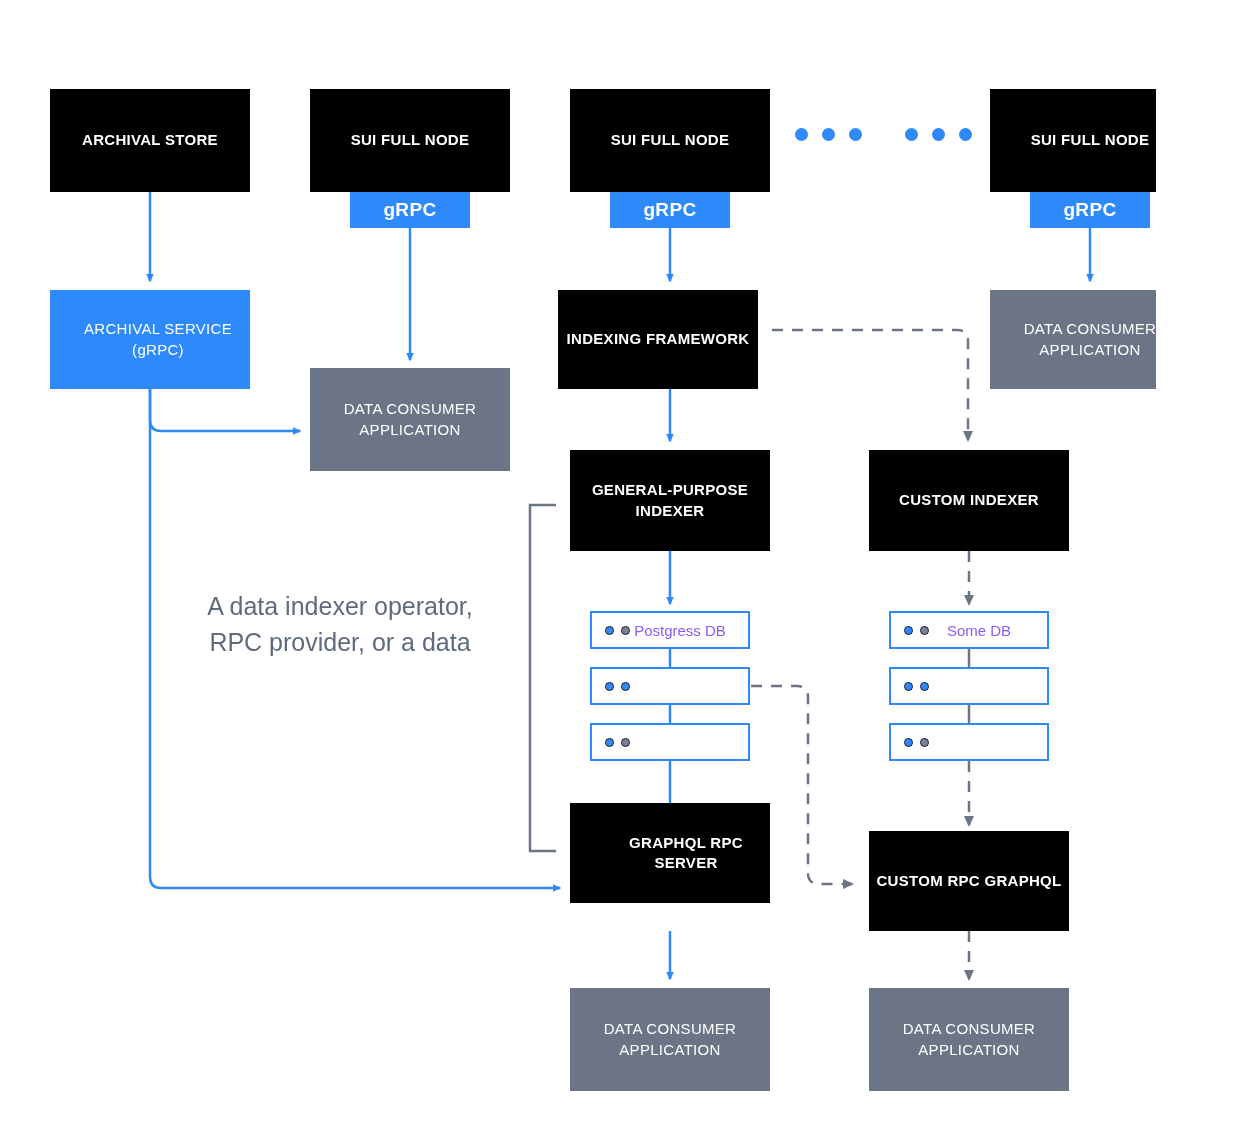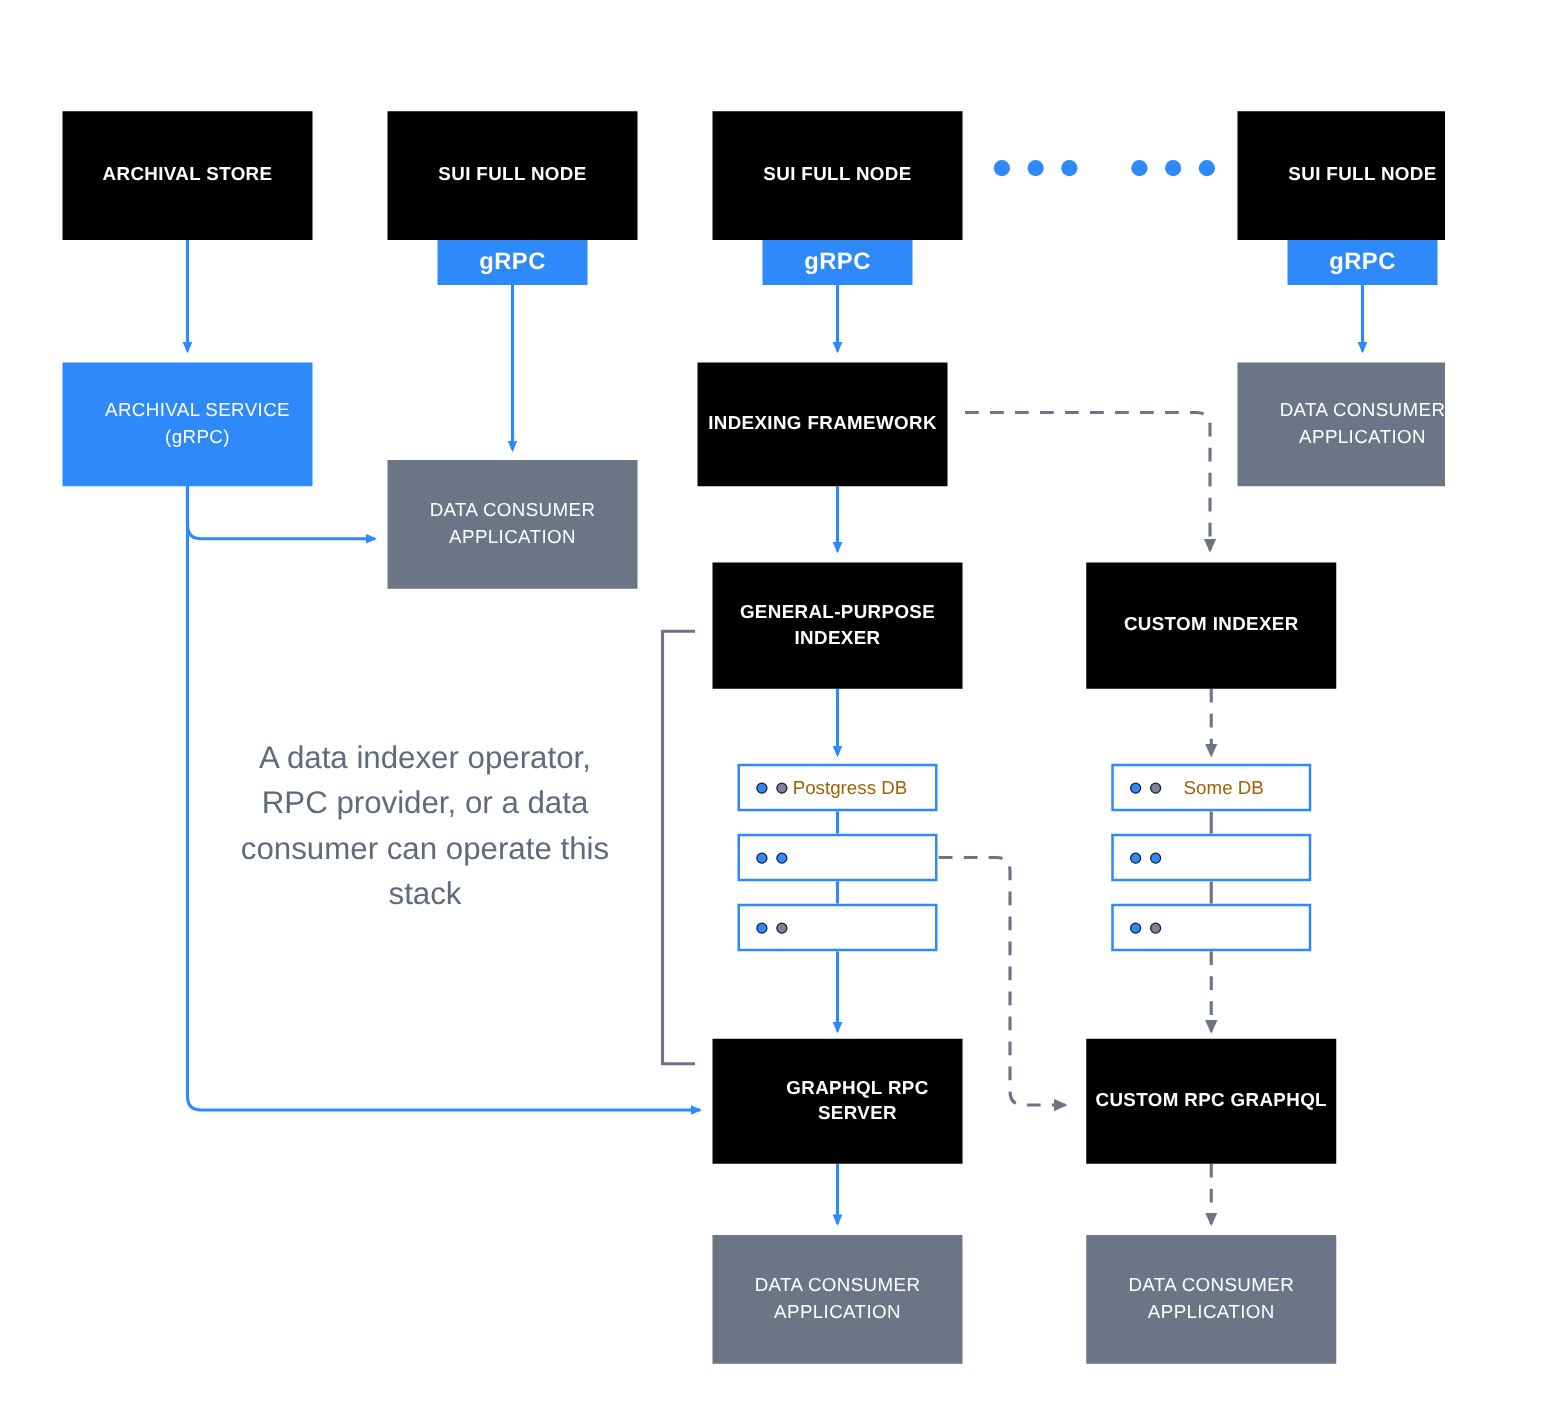--- a/index.html
+++ b/index.html
@@ -81,21 +81,21 @@
     height: 9px;
     border-radius: 50%;
     box-sizing: border-box;
     border: 1.5px solid #1a1a2e;
   }
   .dot.blue { background: #2e89fa; }
   .dot.gray { background: #7b8494; }
   .db-label {
     flex: 1;
     text-align: center;
-    color: #a16207;
+    color: #8b5cf6;
     font-size: 15px;
     padding-right: 18px;
   }
   .annotation {
     position: absolute;
     color: #5f6b7d;
     font-size: 25px;
     line-height: 1.45;
     text-align: center;
     width: 300px;
@@ -229,21 +229,20 @@
     <span>INDEXER</span>
   </div>
 
   <div class="node black" style="left:869px; top:450px; width:200px; height:101px;">
     <span>CUSTOM INDEXER</span>
   </div>
 
   <div class="annotation" style="left:190px; top:588px;">
     <div>A data indexer operator,</div>
     <div>RPC provider, or a data</div>
-    <div>consumer can operate this stack</div>
   </div>
 
   <div class="db-box" style="left:590px; top:611px; width:160px; height:38px;">
     <span class="db-dots">
       <i class="dot blue"></i>
       <i class="dot gray"></i>
     </span>
     <span class="db-label">Postgress DB</span>
   </div>
   <div class="db-box" style="left:590px; top:667px; width:160px; height:38px;">
@@ -276,21 +275,21 @@
     <span class="db-label"></span>
   </div>
   <div class="db-box" style="left:889px; top:723px; width:160px; height:38px;">
     <span class="db-dots">
       <i class="dot blue"></i>
       <i class="dot gray"></i>
     </span>
     <span class="db-label"></span>
   </div>
 
-  <div class="node black" style="left:570px; top:831px; width:200px; height:100px;padding-left:32px;">
+  <div class="node black" style="left:570px; top:803px; width:200px; height:100px;padding-left:32px;">
     <span>GRAPHQL RPC SERVER</span>
   </div>
 
   <div class="node black" style="left:869px; top:831px; width:200px; height:100px;">
     <span>CUSTOM RPC GRAPHQL</span>
   </div>
 
   <div class="node gray" style="left:570px; top:988px; width:200px; height:103px; flex-direction:column;">
     <span>DATA CONSUMER</span>
     <span>APPLICATION</span>

